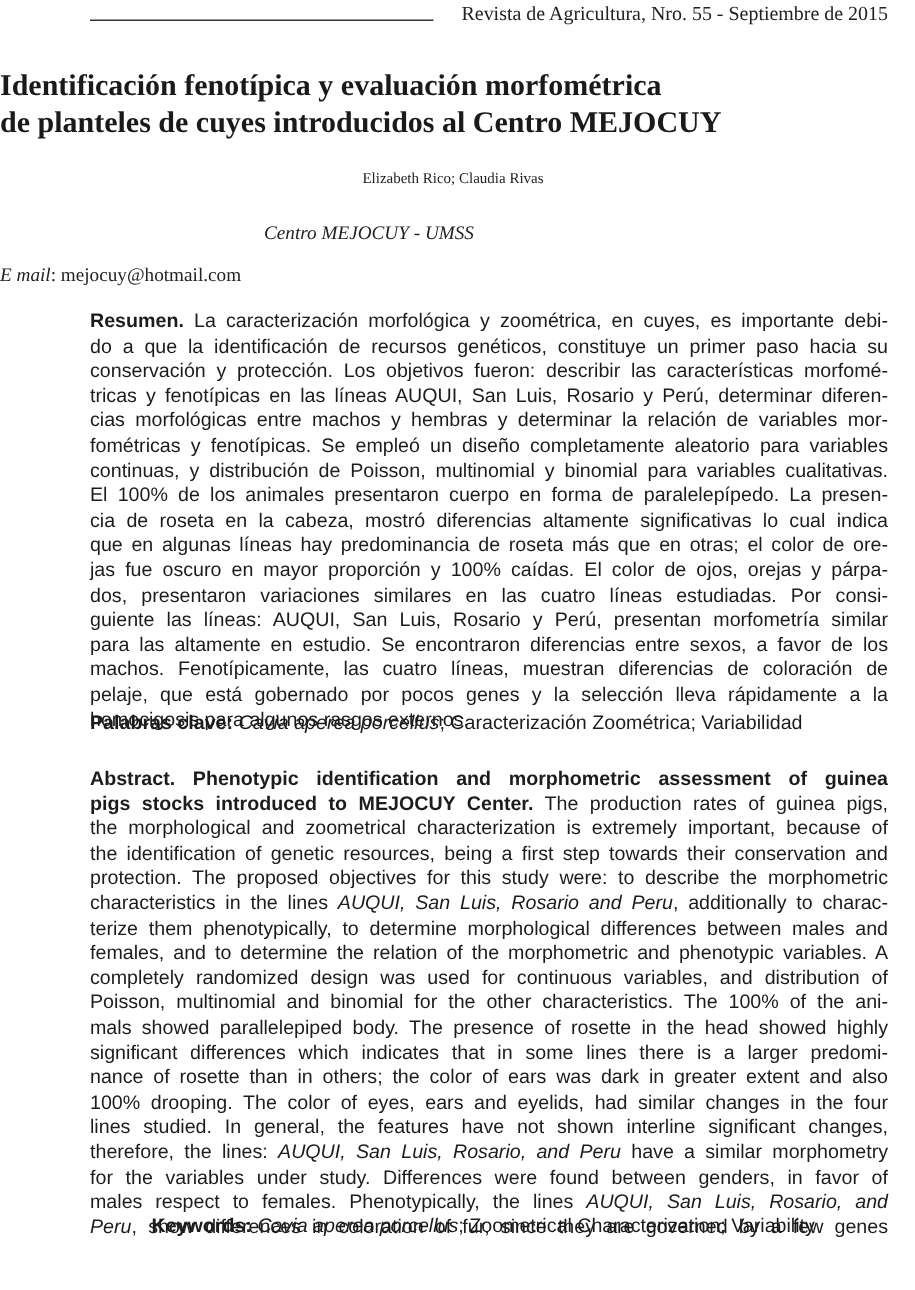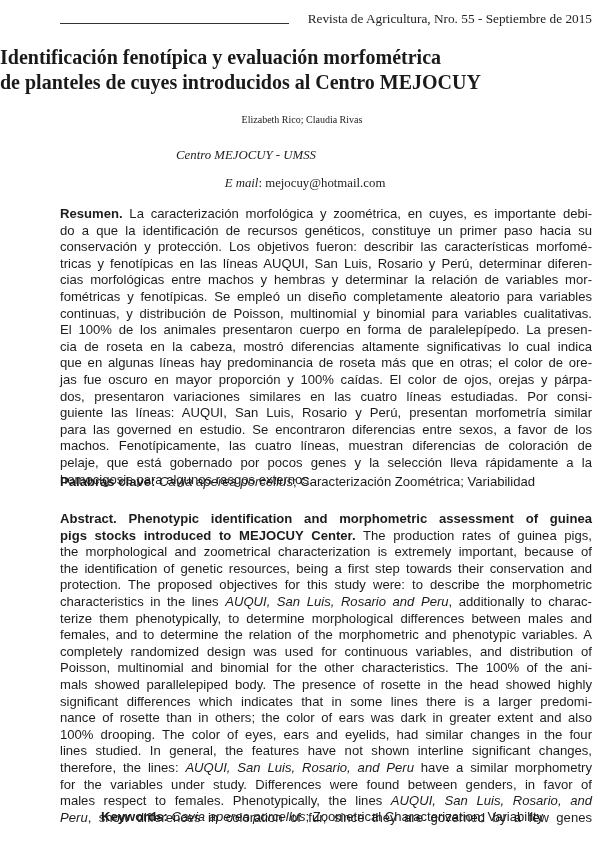--- a/index.html
+++ b/index.html
@@ -1,24 +1,24 @@
 <!DOCTYPE html>
 <html><head>
 <meta charset="utf-8">
 <style>
   html, body { margin: 0; padding: 0; background: #ffffff; }
   body { width: 610px; height: 860px; position: relative; overflow: hidden; color: #1a1a1a; }
-  .header { position: absolute; top: 11px; left: 60px; width: 532px; height: 16px; }
+  .header { position: absolute; top: 1px; left: 60px; width: 532px; height: 16px; }
   .header-rule { position: absolute; left: 0; top: 12px; width: 229px; height: 0; border-top: 1px solid #333; }
   .header-text { position: absolute; right: 0; top: 0; font-family: "Liberation Serif", serif; font-size: 13.3px; white-space: nowrap; color: #222; }
   .title { position: absolute; top: 45px; left: 0; width: 610px; text-align: left; font-family: "Liberation Serif", serif; font-weight: bold; font-size: 20px; line-height: 25px; color: #1a1a1a; }
   .title span { display: block; white-space: nowrap; }
   .authors { position: absolute; top: 114px; left: 0; width: 604px; text-align: center; font-family: "Liberation Serif", serif; font-size: 10px; color: #222; }
   .affil { position: absolute; top: 148px; left: 0; width: 492px; text-align: center; font-family: "Liberation Serif", serif; font-style: italic; font-size: 12.8px; color: #222; }
-  .email { position: absolute; top: 176px; left: 0; width: 610px; text-align: center; font-family: "Liberation Serif", serif; font-size: 12.8px; color: #222; }
+  .email { position: absolute; top: 176px; left: 0; width: 610px; text-align: left; font-family: "Liberation Serif", serif; font-size: 12.8px; color: #222; }
   .email i { font-style: italic; }
   .block { position: absolute; left: 60px; width: 532px; font-family: "Liberation Sans", sans-serif; font-size: 13.1px; line-height: 16.6px; color: #1c1c1c; }
   .line { display: block; height: 16.6px; white-space: nowrap; text-align: justify; text-align-last: justify; overflow: visible; }
   .line.last { text-align: left; text-align-last: left; }
   .b { font-weight: bold; }
   .i { font-style: italic; }
   #resumen { top: 206px; }
   #palabras { top: 474px; }
   #abstract { top: 511px; }
   #keywords { top: 809px; margin-left: 41px; }
@@ -49,21 +49,21 @@
   <span class="line">tricas y fenotípicas en las líneas AUQUI, San Luis, Rosario y Perú, determinar diferen-</span>
   <span class="line">cias morfológicas entre machos y hembras y determinar la relación de variables mor-</span>
   <span class="line">fométricas y fenotípicas. Se empleó un diseño completamente aleatorio para variables</span>
   <span class="line">continuas, y distribución de Poisson, multinomial y binomial para variables cualitativas.</span>
   <span class="line">El 100% de los animales presentaron cuerpo en forma de paralelepípedo. La presen-</span>
   <span class="line">cia de roseta en la cabeza, mostró diferencias altamente significativas lo cual indica</span>
   <span class="line">que en algunas líneas hay predominancia de roseta más que en otras; el color de ore-</span>
   <span class="line">jas fue oscuro en mayor proporción y 100% caídas. El color de ojos, orejas y párpa-</span>
   <span class="line">dos, presentaron variaciones similares en las cuatro líneas estudiadas. Por consi-</span>
   <span class="line">guiente las líneas: AUQUI, San Luis, Rosario y Perú, presentan morfometría similar</span>
-  <span class="line">para las governed en estudio. Se encontraron diferencias entre sexos, a favor de los</span>
+  <span class="line">para las altamente en estudio. Se encontraron diferencias entre sexos, a favor de los</span>
   <span class="line">machos. Fenotípicamente, las cuatro líneas, muestran diferencias de coloración de</span>
   <span class="line">pelaje, que está gobernado por pocos genes y la selección lleva rápidamente a la</span>
   <span class="line last">homocigosis para algunos rasgos externos.</span>
 </div>
 
 <div class="block" id="palabras">
   <span class="line last"><span class="b">Palabras clave:</span> <span class="i">Cavia aperea porcellus</span><span>; Caracterización Zoométrica; Variabilidad</span></span>
 </div>
 
 <div class="block" id="abstract">

